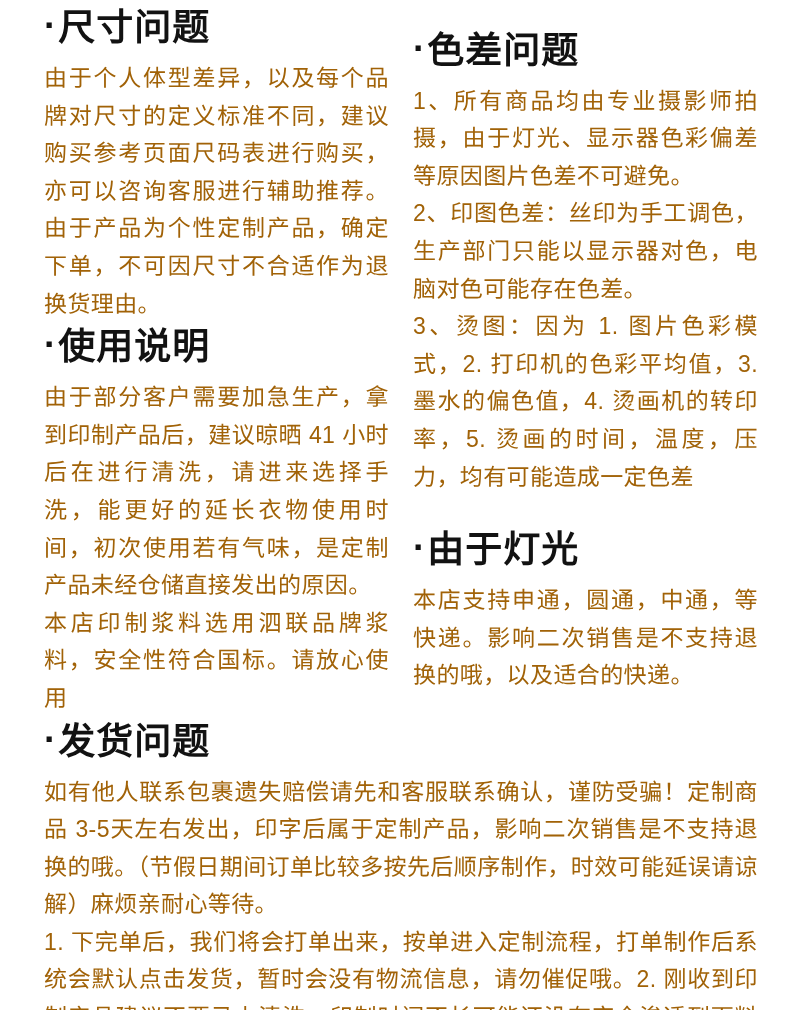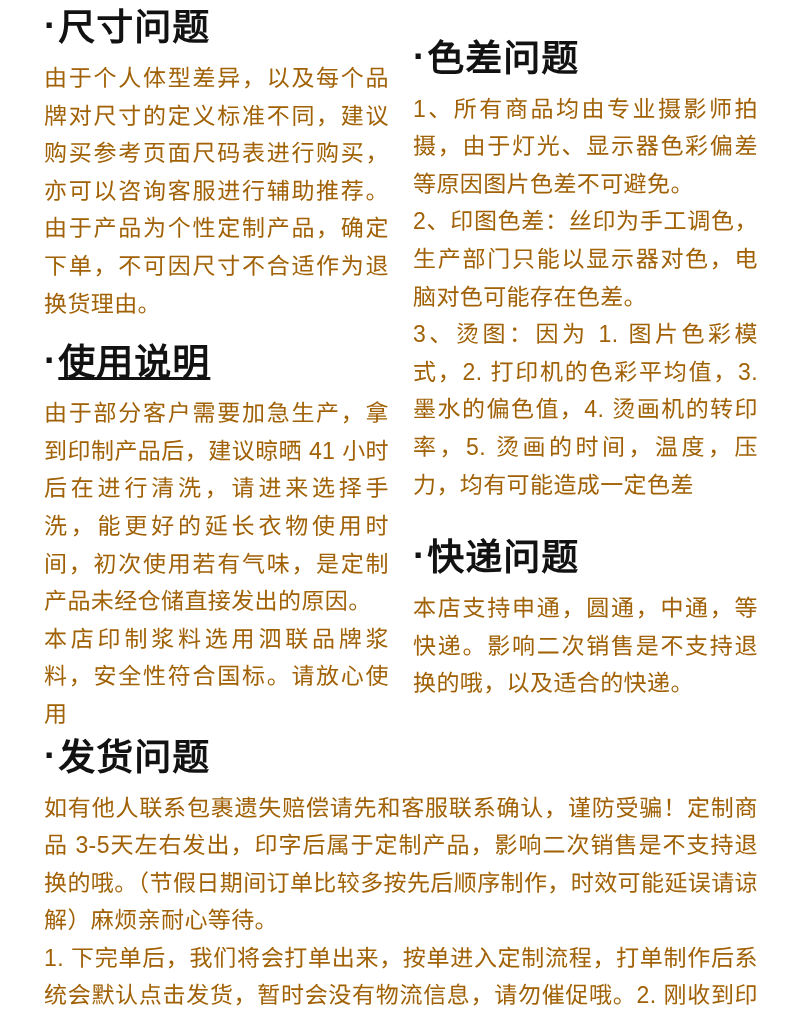--- a/index.html
+++ b/index.html
@@ -35,21 +35,21 @@
     font-weight: 800;
     color: #121212;
     letter-spacing: 1px;
     white-space: nowrap;
   }
   .section-title .dot {
     display: inline-block;
     transform: translateY(-2px);
     margin-right: 1px;
   }
-  .mt-small  { margin-top: 16px; text-decoration: underline; }
+  .mt-small  { margin-top: 0; }
   .mt-large  { margin-top: 30px; }
   .body-text {
     margin: 0;
     font-size: 23px;
     line-height: 37.6px;
     color: #a16207;
     letter-spacing: 0.4px;
     text-align: justify;
     text-justify: inter-ideograph;
   }
@@ -80,21 +80,21 @@
     <div class="col col-right">
 
       <section>
         <h2 class="section-title"><span class="dot">·</span><span>色差问题</span></h2>
         <p class="body-text">1、所有商品均由专业摄影师拍摄，由于灯光、显示器色彩偏差等原因图片色差不可避免。</p>
         <p class="body-text">2、印图色差：丝印为手工调色，生产部门只能以显示器对色，电脑对色可能存在色差。</p>
         <p class="body-text">3、烫图：因为 1. 图片色彩模式，2. 打印机的色彩平均值，3. 墨水的偏色值，4. 烫画机的转印率，5. 烫画的时间，温度，压力，均有可能造成一定色差</p>
       </section>
 
       <section>
-        <h2 class="section-title mt-large"><span class="dot">·</span><span>快递问题</span></h2>
+        <h2 class="section-title mt-large"><span class="dot">·</span><span>由于灯光</span></h2>
         <p class="body-text">本店支持申通，圆通，中通，等快递。影响二次销售是不支持退换的哦，以及适合的快递。</p>
       </section>
 
     </div>
 
   </div>
 
   <section class="bottom-section">
     <h2 class="section-title"><span class="dot">·</span><span>发货问题</span></h2>
     <p class="body-text">如有他人联系包裹遗失赔偿请先和客服联系确认，谨防受骗！定制商品 3-5天左右发出，印字后属于定制产品，影响二次销售是不支持退换的哦。（节假日期间订单比较多按先后顺序制作，时效可能延误请谅解）麻烦亲耐心等待。</p>

